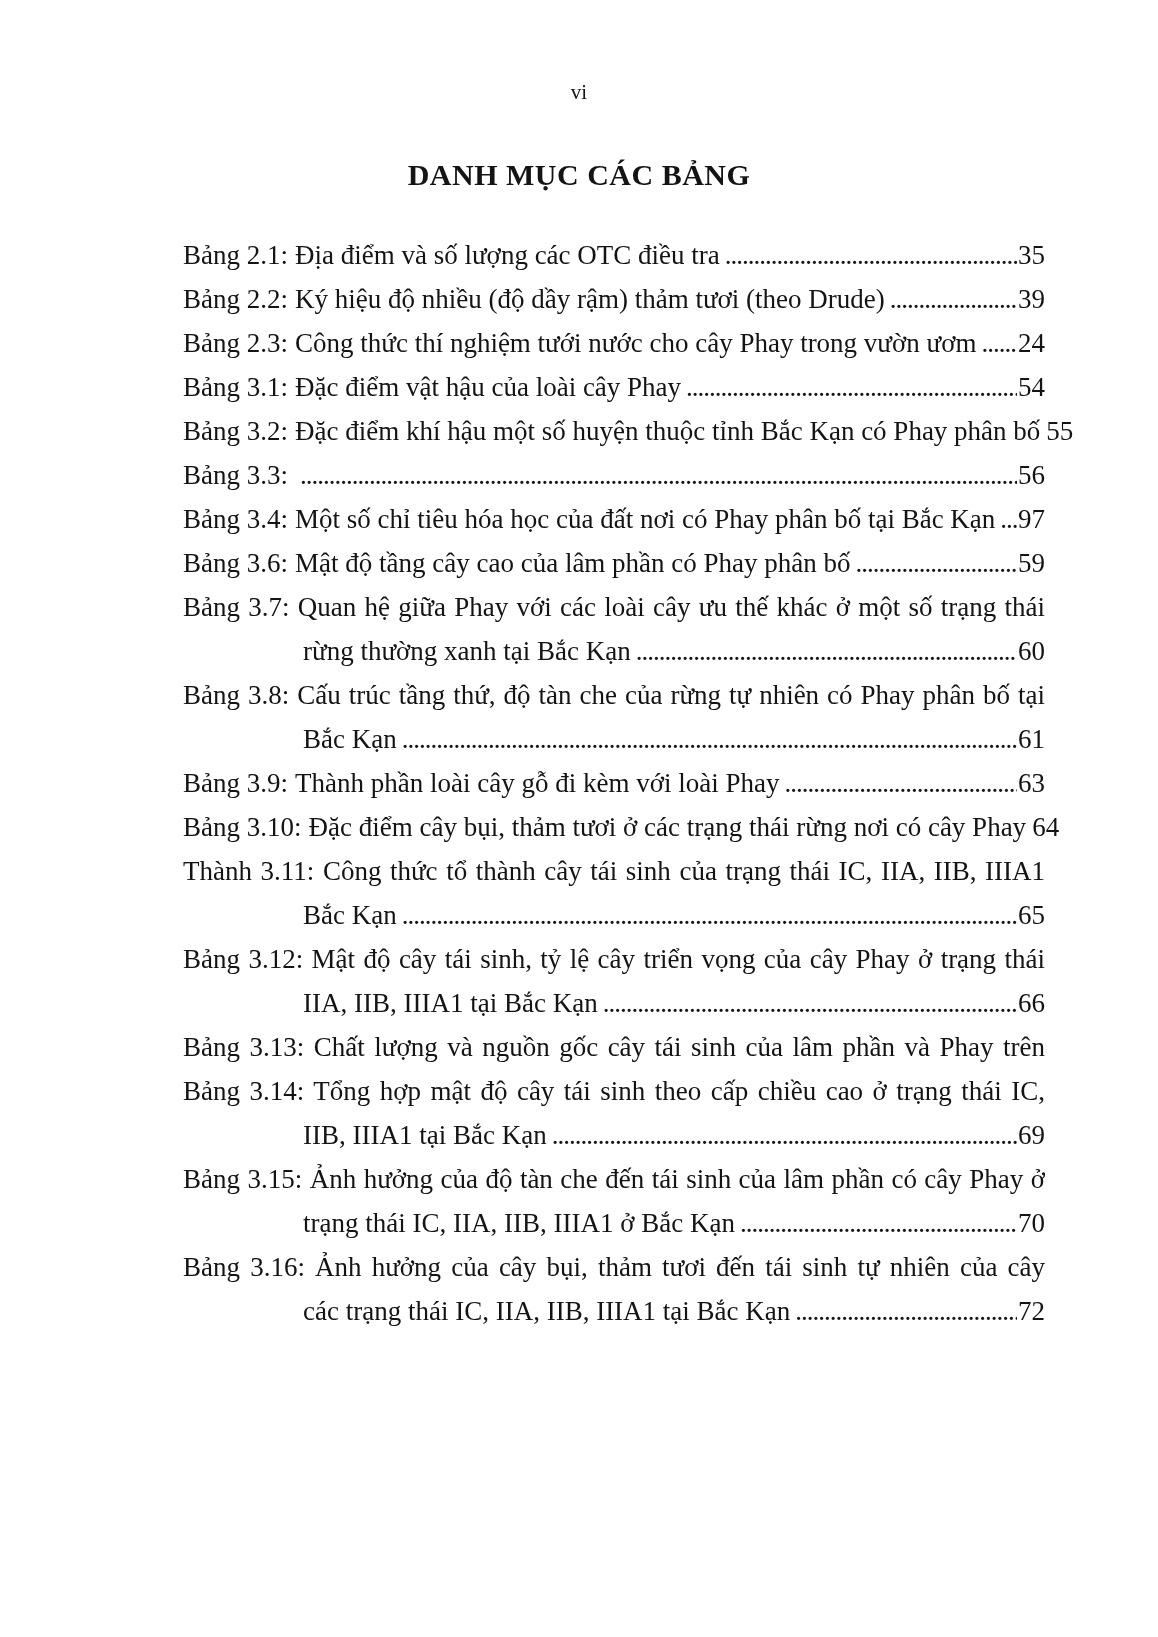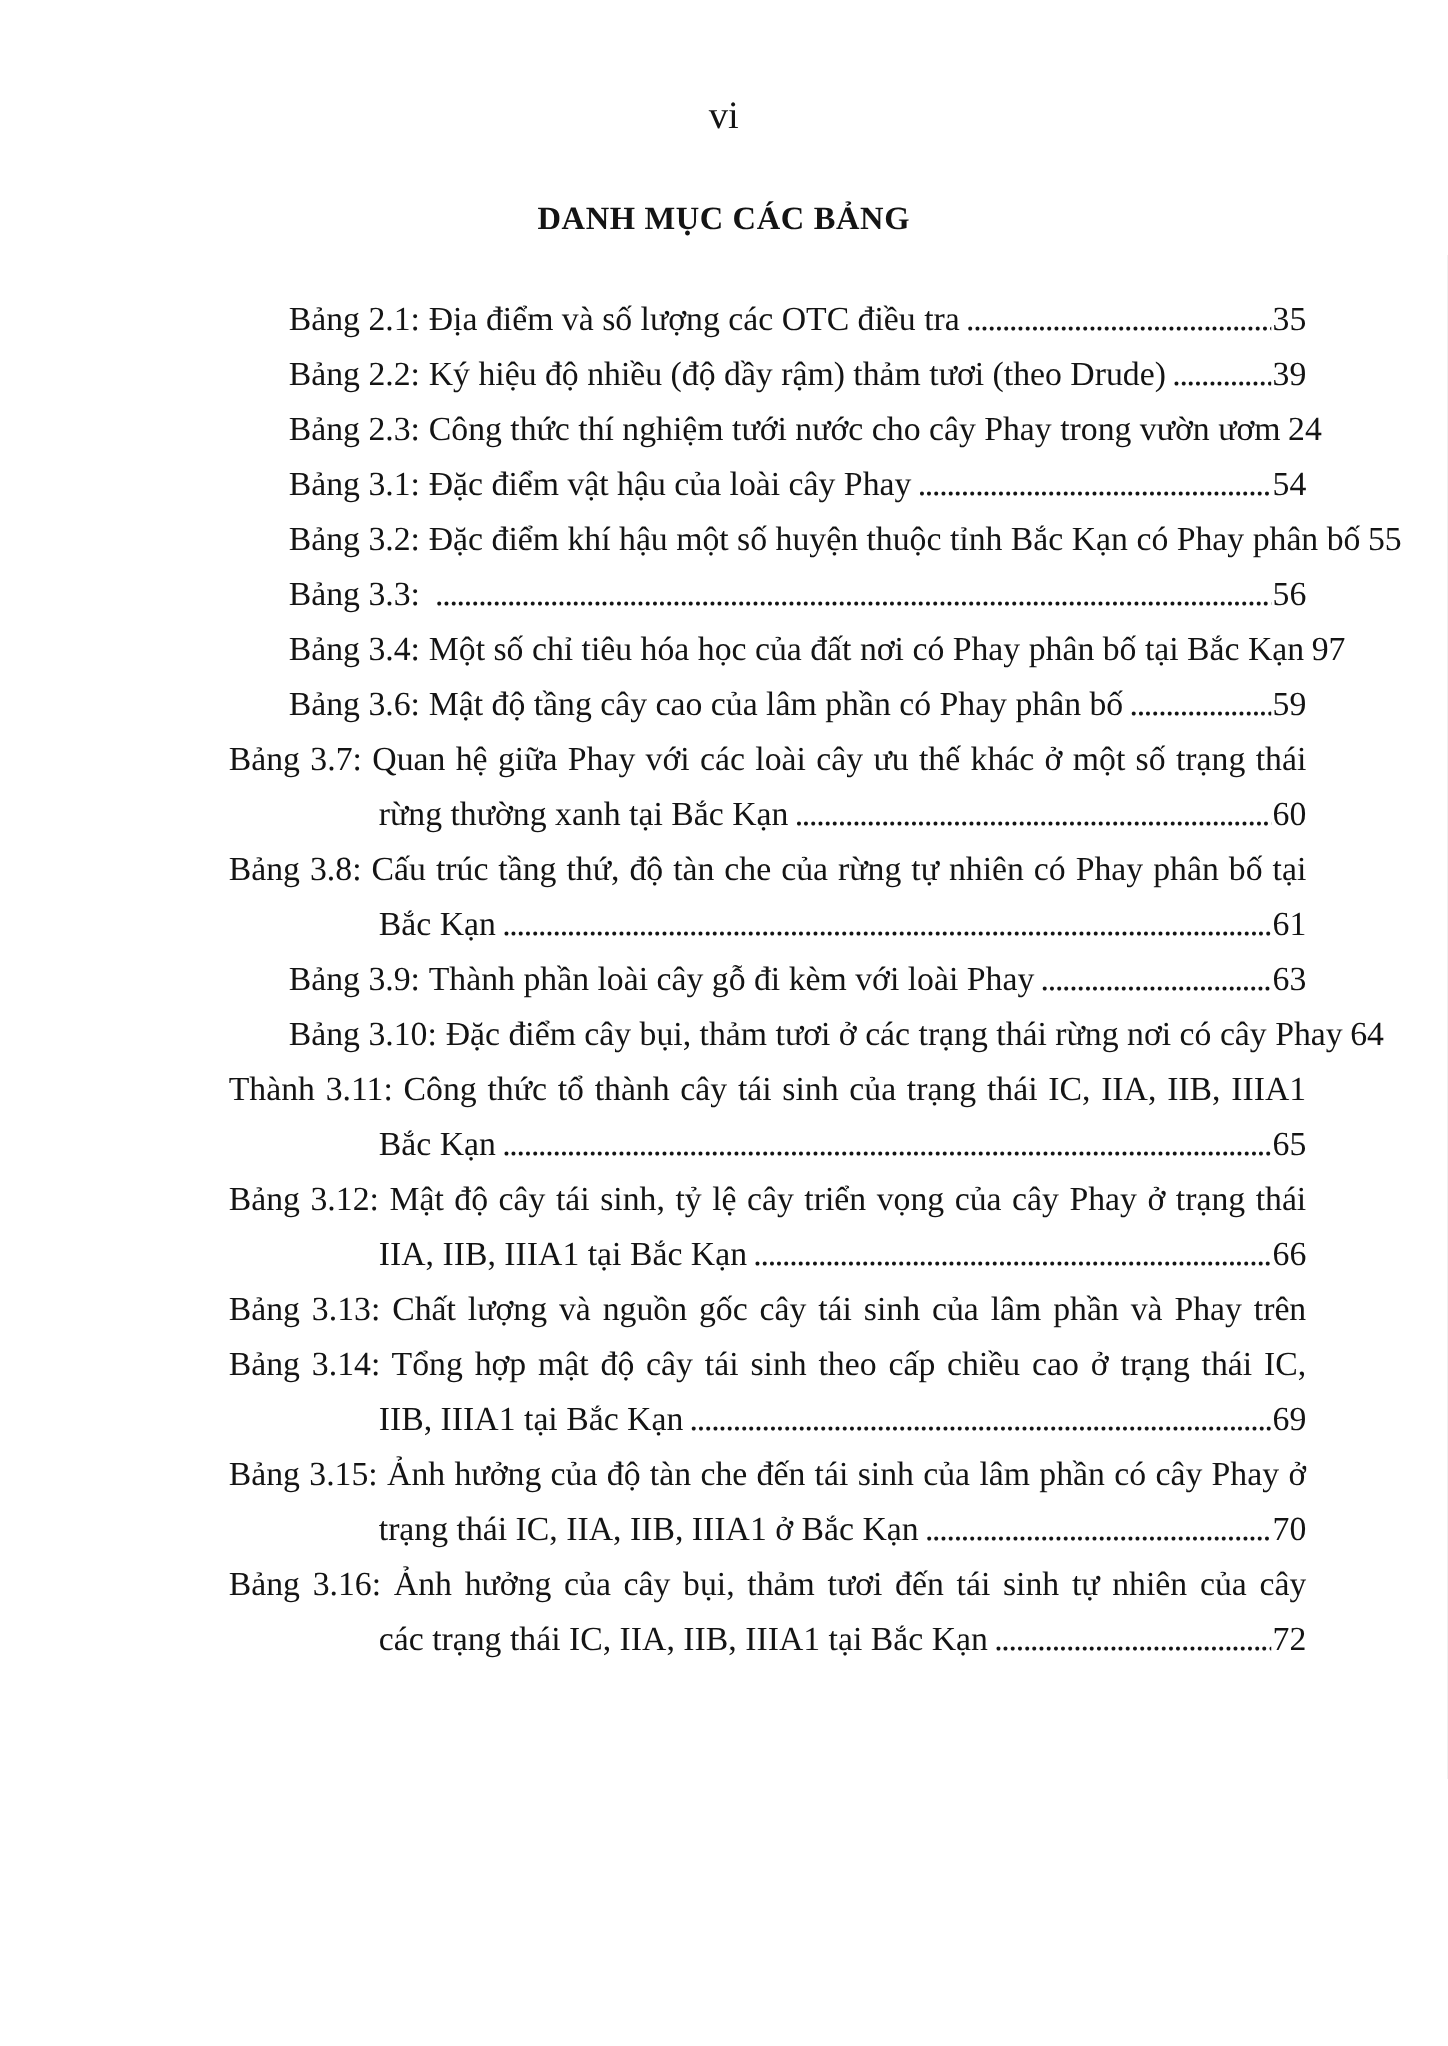--- a/index.html
+++ b/index.html
@@ -11,51 +11,51 @@
     background: #ffffff;
     font-family: "Liberation Serif", "DejaVu Serif", serif;
     color: #141414;
     overflow: hidden;
   }
   .folio {
     position: absolute;
     top: 76px; left: 0;
     width: 100%;
     text-align: center;
-    font-size: 31px;
+    font-size: 21px;
     line-height: 32px;
   }
   .doc-title {
     position: absolute;
     top: 155px; left: 0;
     width: 100%;
     text-align: center;
     font-weight: bold;
-    font-size: 26px;
+    font-size: 30px;
     line-height: 40px;
     letter-spacing: 0.5px;
   }
   .toc {
     position: absolute;
     left: 183px;
     top: 233px;
     width: 862px;
     font-size: 27px;
   }
   .line {
     height: 44px;
     line-height: 44px;
   }
   
   .flexline {
     display: flex;
     align-items: baseline;
     white-space: nowrap;
   }
-  .flexline .lbl { flex: 0 0 auto; margin-right: 7px; margin-left: 48px; }
+  .flexline .lbl { flex: 0 0 auto; margin-right: 7px; }
   .flexline .txt { flex: 0 0 auto; }
   .cont { padding-left: 120px; justify-content: flex-end; }
   
   .justline {
     text-align: justify;
     text-align-last: justify;
     white-space: normal;
     overflow: hidden;
   }
   .dots {

